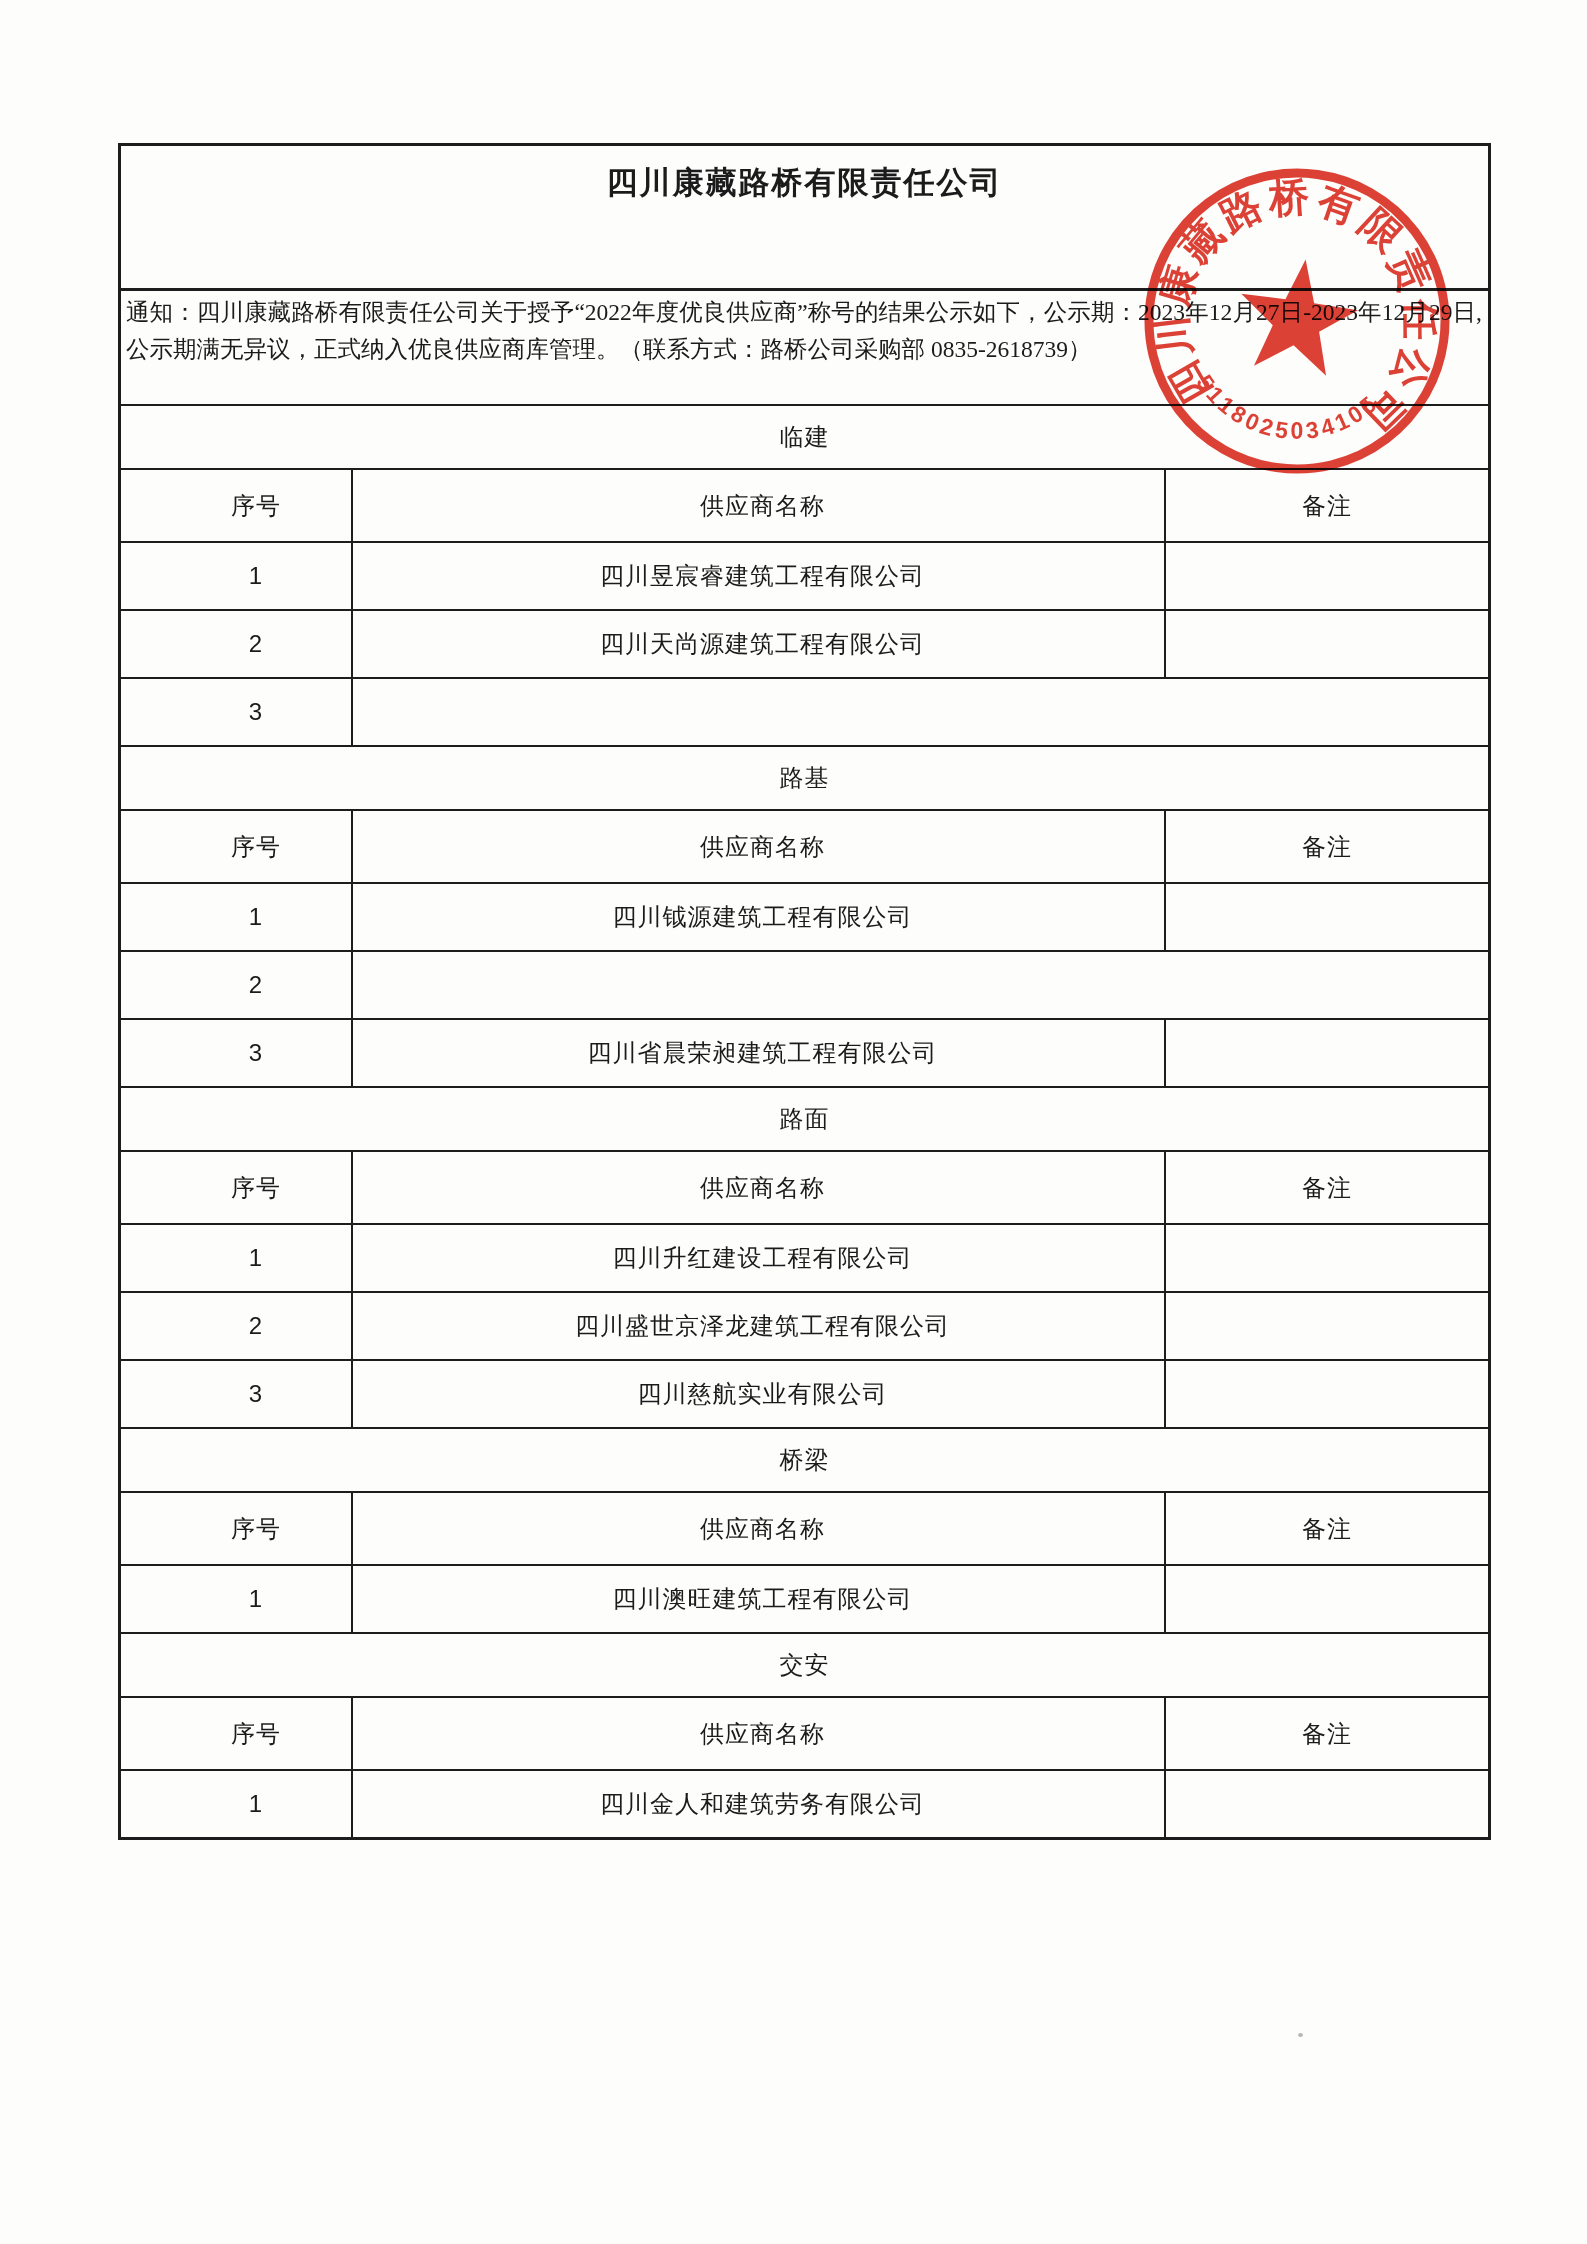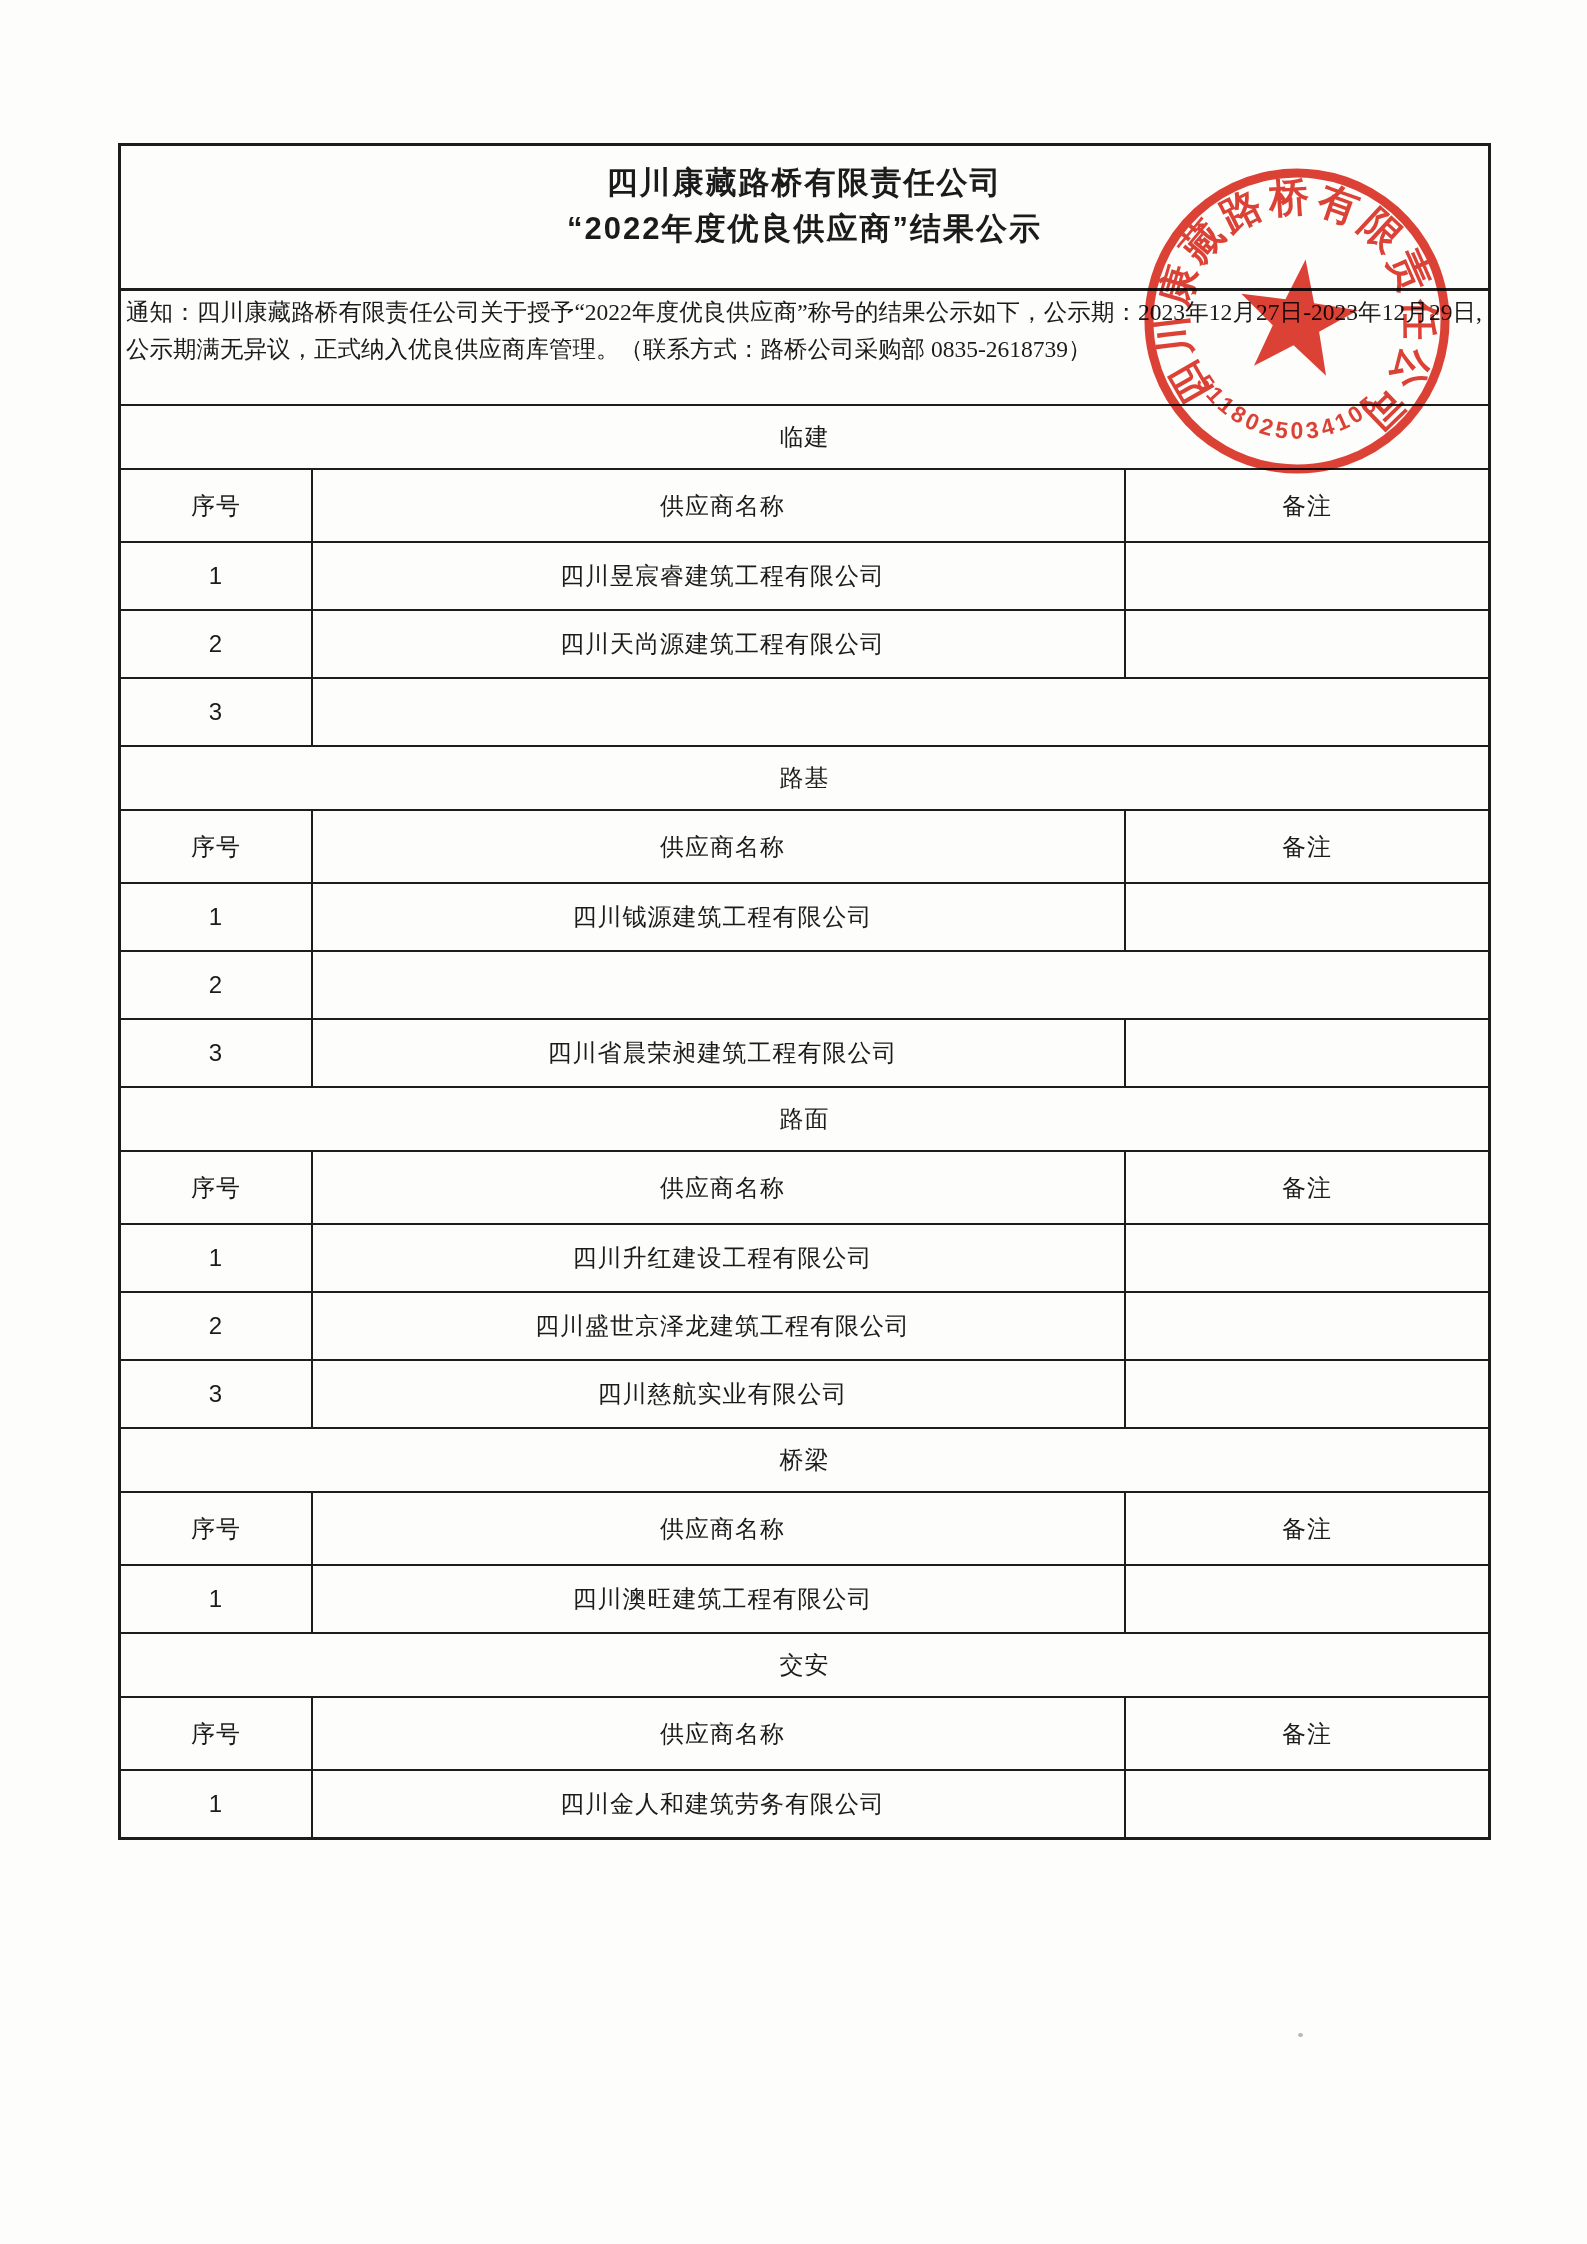--- a/index.html
+++ b/index.html
@@ -24,21 +24,21 @@
     padding:3px 6px 3px 5px;
     min-height:116px;
     text-align:justify;
   }
   .sec-title {
     border-top:2px solid #1d1d1d;
     height:64px;
     display:flex; align-items:center; justify-content:center;
     font-size:24px; letter-spacing:1px;
   }
-  .row { display:flex; border-top:2px solid #1d1d1d; }
+  .row { display:flex; border-top:2px solid #1d1d1d;padding-left:40px; }
   .header-row { height:73px; }
   .data-row { height:68px; }
   .cell { display:flex; align-items:center; justify-content:center; font-size:24px; letter-spacing:1px; }
   .c-idx { width:192px; border-right:2px solid #1d1d1d; }
   .c-name { width:805px; border-right:2px solid #1d1d1d;margin-left:8px; }
   .c-rem { flex:1;border-radius:30px; }
   .stamp {
     position:absolute; left:1124px; top:148px;
     width:346px; height:346px;
     mix-blend-mode:multiply;
@@ -50,21 +50,20 @@
     width:5px; height:4px; border-radius:50%;
     background:#9a9a9a; opacity:.7;
   }
 </style>
 </head>
 <body>
 
 <div class="doc-table">
   <div class="title-block">
     <div class="title-line">四川康藏路桥有限责任公司</div>
-    <div class="title-line">“2022年度优良供应商”结果公示</div>
   </div>
   <div class="notice">通知：四川康藏路桥有限责任公司关于授予“2022年度优良供应商”称号的结果公示如下，公示期：2023年12月27日-2023年12月29日,公示期满无异议，正式纳入优良供应商库管理。（联系方式：路桥公司采购部 0835-2618739）</div>
   <div id="sections-host">
       <div>
         <div class="sec-title">临建</div>
         <div class="row header-row">
           <div class="cell c-idx">序号</div>
           <div class="cell c-name">供应商名称</div>
           <div class="cell c-rem">备注</div>
         </div>

